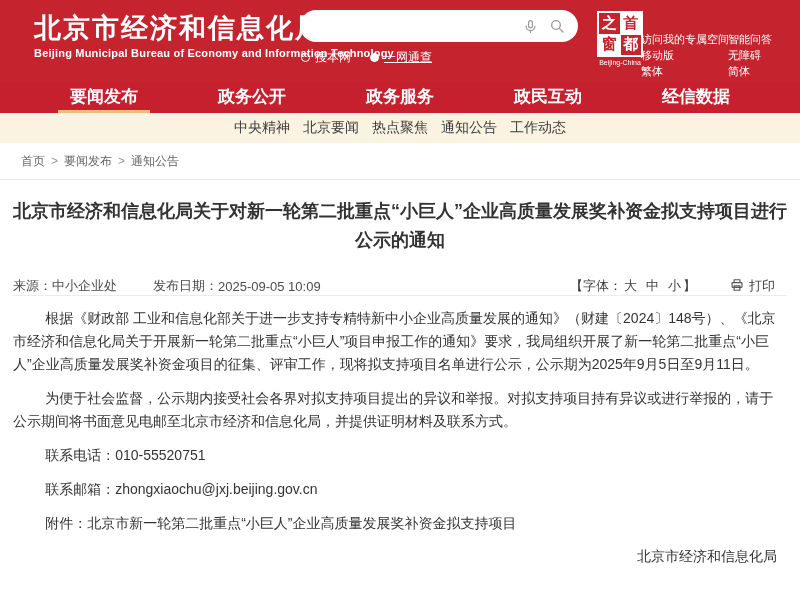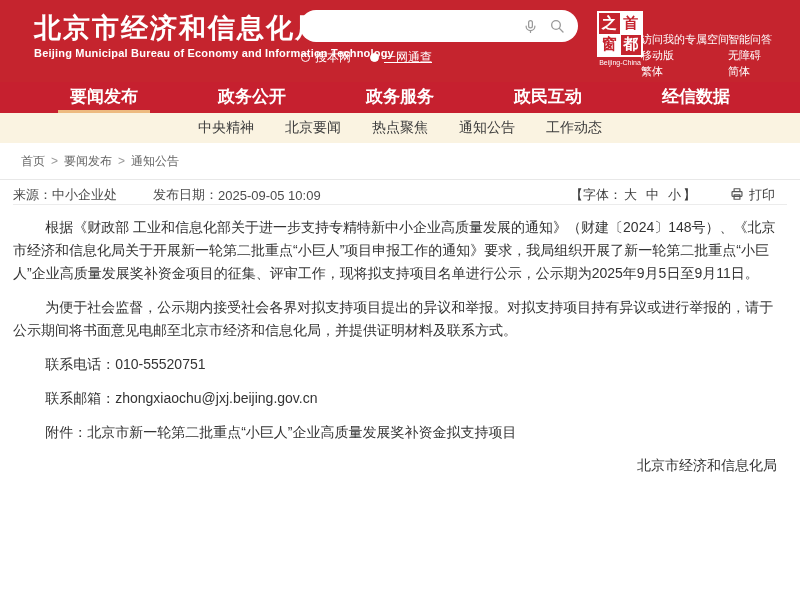--- a/index.html
+++ b/index.html
@@ -38,21 +38,21 @@
   .links-col a { display:block; color:#fff; text-decoration:none; cursor:pointer; white-space:nowrap; }
 
   
   .nav { height:31px; background:#c6202f; display:flex; justify-content:space-around;
     align-items:stretch; padding:0 30px; }
   .nav-item { color:#fff; font-size:17px; font-weight:600; line-height:29px;
     padding:0 12px; cursor:pointer; border-bottom:3px solid transparent; }
   .nav-item.active { border-bottom-color:#edba80; }
 
   .subnav { height:30px; background:#faf3e1; display:flex; justify-content:center;
-    align-items:center; gap:31px; }
+    align-items:center; gap:13px; }
   .subnav-item { font-size:14px; color:#3c3c3c; cursor:pointer; }
 
   
   .breadcrumb { height:37px; display:flex; align-items:center; padding:0 9px;
     font-size:12px; color:#666; border-bottom:1px solid #e8e8e8; }
   .bc-item { display:flex; align-items:center; cursor:pointer; }
   .bc-sep { margin:0 6px; color:#999; }
 
   
   .article { padding:0 13px; }
@@ -168,20 +168,21 @@
       <span>要闻发布</span>
     </span>
 
     <span class="bc-item">
       <span class="bc-sep">&gt;</span>
       <span>通知公告</span>
     </span>
   </div>
 
 <div class="article">
+  <div class="article-title">北京市经济和信息化局关于对新一轮第二批重点“小巨人”企业高质量发展奖补资金拟支持项目进行公示的通知</div>
 
   <div class="meta-row">
     <div class="meta-left">
       <span>来源：</span>
       <span>中小企业处</span>
       <span class="gap"></span>
       <span>发布日期：</span>
       <span>2025-09-05 10:09</span>
     </div>
     <div class="meta-right">

